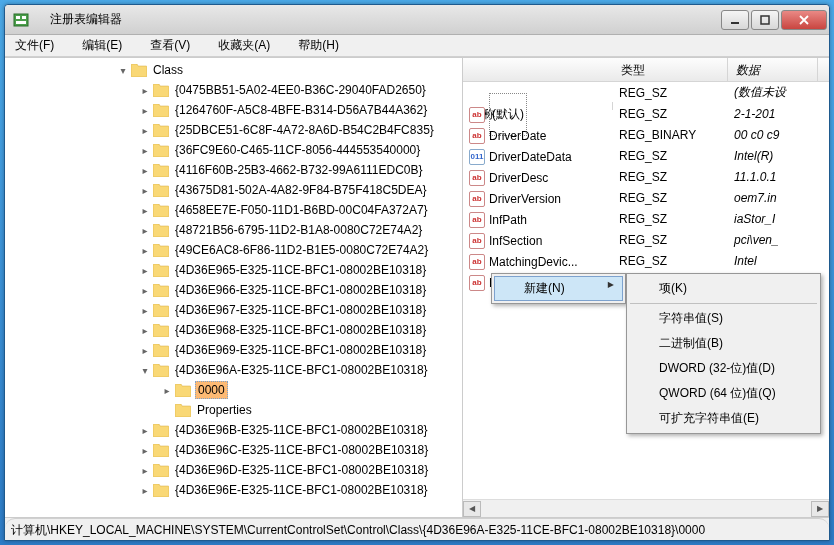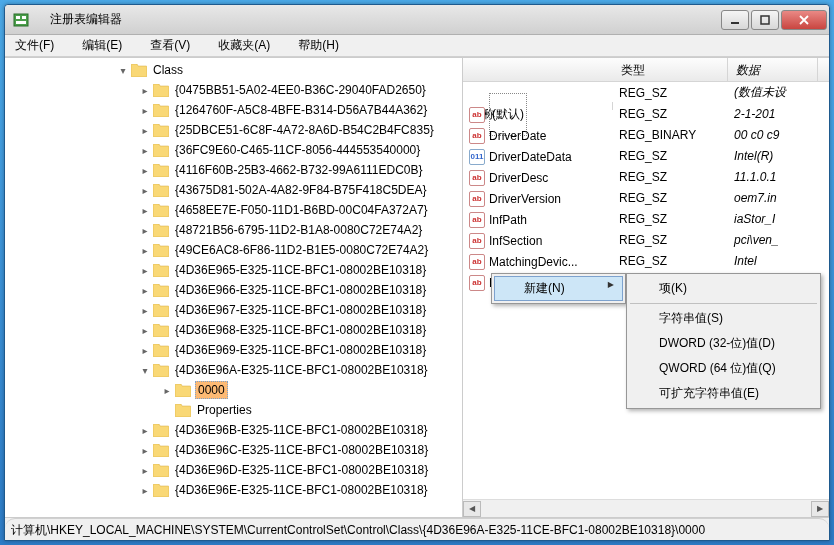--- a/index.html
+++ b/index.html
@@ -308,20 +308,21 @@
       </div>
 
       <div class="context-menu" style="left:28px; top:215px; width:135px;">
         <div class="ctx-item hover submenu">新建(N)</div>
       </div>
 
       <div class="context-menu" style="left:163px; top:215px; width:195px;">
         <div class="ctx-item">项(K)</div>
         <div class="ctx-sep"></div>
         <div class="ctx-item">字符串值(S)</div>
+        <div class="ctx-item">二进制值(B)</div>
         <div class="ctx-item">DWORD (32-位)值(D)</div>
         <div class="ctx-item">QWORD (64 位)值(Q)</div>
         <div class="ctx-item">可扩充字符串值(E)</div>
       </div>
 
       <div class="highlight-box" style="left:165px; top:291px; width:189px; height:24px;"></div>
     </div>
   </div>
 
   <div class="statusbar">计算机\HKEY_LOCAL_MACHINE\SYSTEM\CurrentControlSet\Control\Class\{4D36E96A-E325-11CE-BFC1-08002BE10318}\0000</div>

